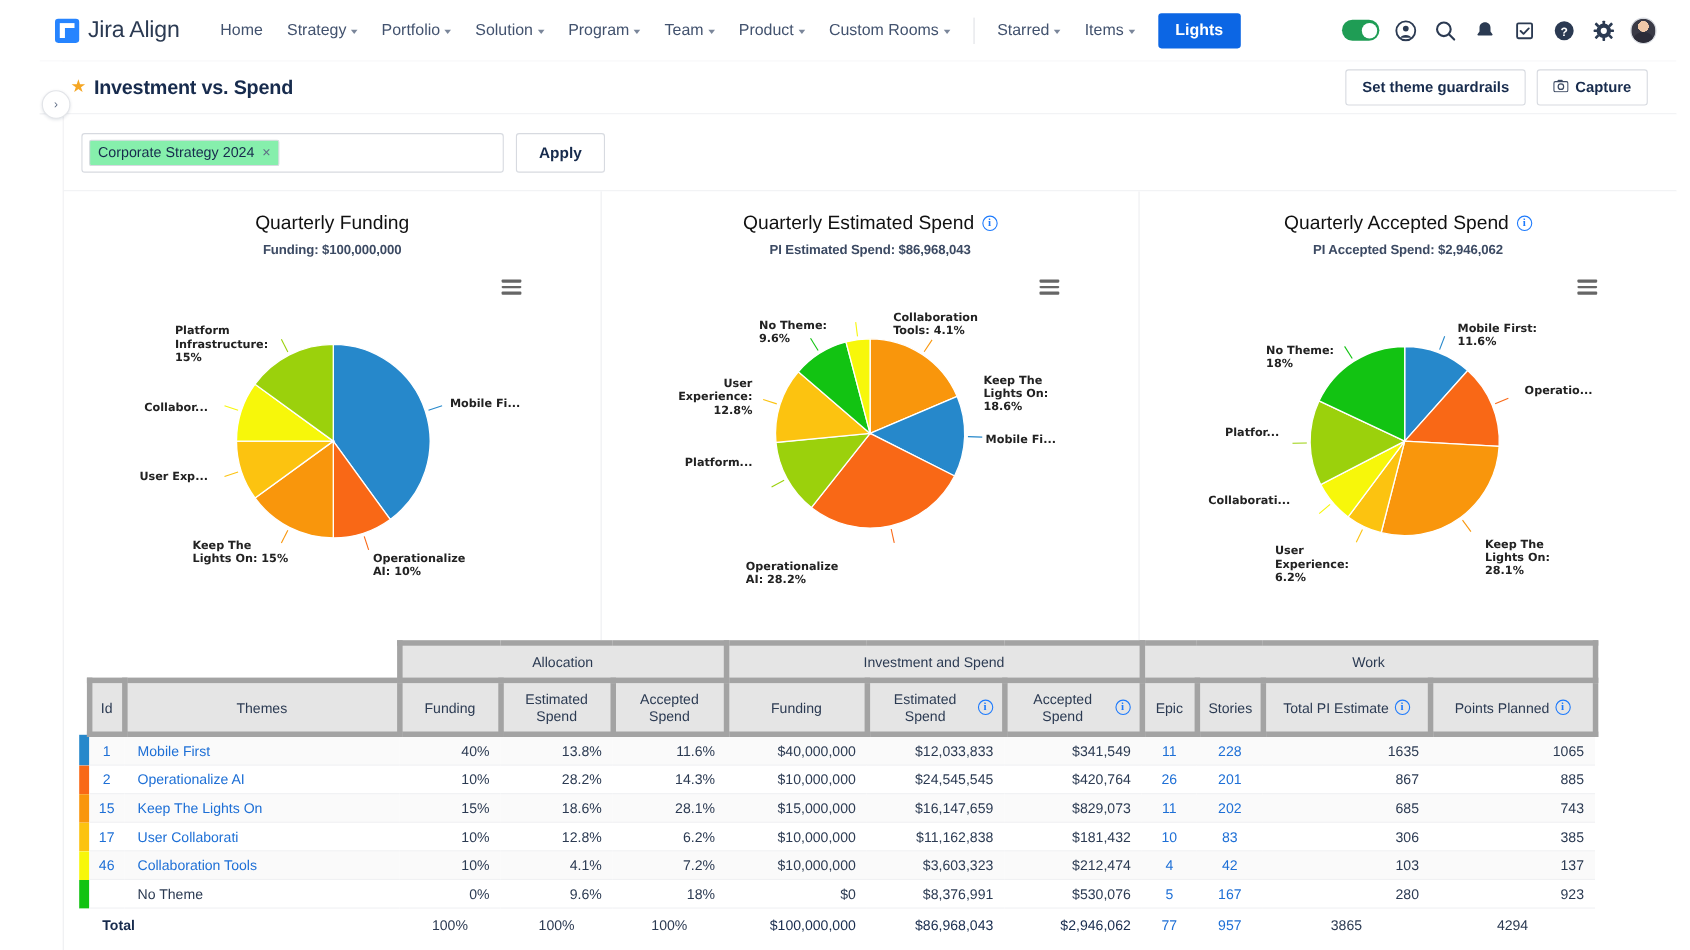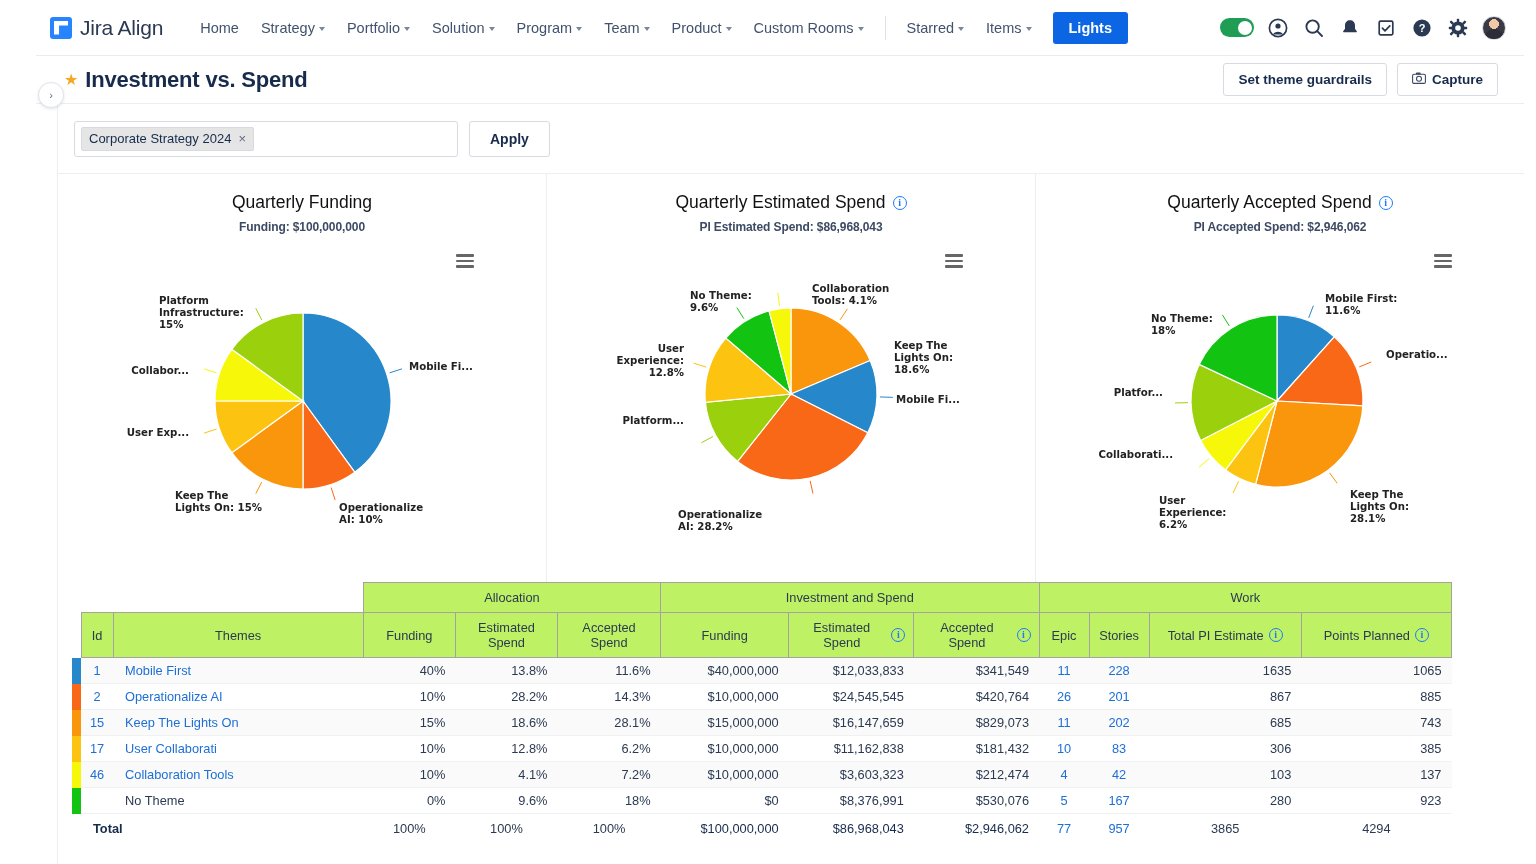--- a/index.html
+++ b/index.html
@@ -82,21 +82,21 @@
     width: 20px; height: 14px; border-radius: 10px 10px 0 0; background: #2c2c38;
   }
 
   
   .page-head {
     position: absolute; left: 36px; top: 56px; right: 12px; height: 48px;
     display: flex; align-items: center; padding: 0 26px 0 28px;
     border-bottom: 1px solid #edeef1; background: #fff;
   }
   .star { color: #f5a623; font-size: 16px; margin-right: 7px; line-height: 1; }
-  .page-title { font-size: 22px; color: #172b4d; font-weight: 700; letter-spacing: -0.2px; }
+  .page-title { font-size: 18px; color: #172b4d; font-weight: 700; letter-spacing: -0.2px; }
   .head-actions { margin-left: auto; display: flex; gap: 10px; }
   .ghost-btn {
     border: 1px solid #d7dae0; background: #fff; border-radius: 3px;
     font-size: 13.5px; color: #172b4d; font-weight: 700; padding: 8px 14px;
     cursor: pointer; font-family: inherit; display: flex; align-items: center; gap: 6px;
   }
   .sidebar-toggle {
     position: absolute; left: 38px; top: 82px; width: 26px; height: 26px;
     border-radius: 50%; background: #fff; border: 1px solid #e2e4e8;
     display: flex; align-items: center; justify-content: center;
@@ -113,21 +113,21 @@
     position: absolute; left: 58px; top: 104px; right: 12px; height: 70px;
     display: flex; align-items: center; padding-left: 16px;
     border-bottom: 1px solid #edeef1; background: #fff;
   }
   .filter-field {
     width: 384px; height: 36px; border: 1px solid #d7dae0; border-radius: 3px;
     background: #fff; display: flex; align-items: center; padding: 0 6px;
   }
   .chip {
     display: inline-flex; align-items: center; gap: 7px;
-    background: #e5e5e5; border: 1px solid #d7dae0; border-radius: 2px;
+    background: #86efac; border: 1px solid #d7dae0; border-radius: 2px;
     font-size: 13px; color: #172b4d; padding: 3px 7px; height: 24px;
   }
   .chip-x { color: #5e6c84; cursor: pointer; font-size: 13px; line-height: 1; }
   .apply-btn {
     margin-left: 11px; height: 36px; padding: 0 20px;
     border: 1px solid #d7dae0; border-radius: 3px; background: #fff;
     font-size: 14px; color: #172b4d; font-weight: 700; cursor: pointer; font-family: inherit;
   }
 
   
@@ -159,22 +159,22 @@
   }
   .burger span { display: block; height: 2.6px; background: #666; border-radius: 1px; }
   .pie-wrap { position: absolute; left: 0; right: 0; top: 92px; bottom: 0; }
   .pie-wrap svg { display: block; margin: 0 auto; overflow: visible; }
   .lbl { font-family: "DejaVu Sans", sans-serif; font-size: 10.2px; font-weight: 700; fill: #222; }
 
   
   .table-wrap { position: absolute; left: 72px; top: 582px; right: 84px; bottom: 6px; }
   table { width: 100%; border-collapse: collapse; font-size: 12.6px; color: #172b4d; table-layout: fixed; }
   thead th {
-    font-weight: 400; color: #2b3a52; background: #bef264; padding: 7px 8px;
-    border: 1px solid #a3a3a3; text-align: center; font-size: 12.8px;
+    font-weight: 400; color: #2b3a52; background: #e5e5e5; padding: 7px 8px;
+    border: 5px solid #a3a3a3; text-align: center; font-size: 12.8px;
   }
   thead tr.grp th { height: 24px; }
   thead tr.sub th { height: 26px; }
   th.th-plain { border: none; background: #fff; }
   th .hdr { display: inline-flex; align-items: center; gap: 5px; justify-content: center; }
   tbody td {
     padding: 5px 10px; border-bottom: 1px solid #f0f1f3; height: 24px;
     text-align: right; color: #2b3a52; font-size: 12.8px;
   }
   tbody tr:nth-child(odd) { background: #fafafa; }

